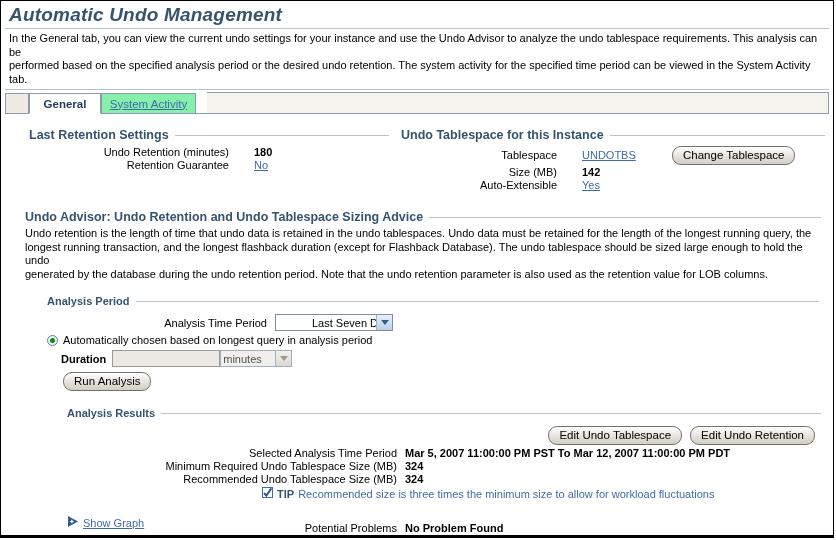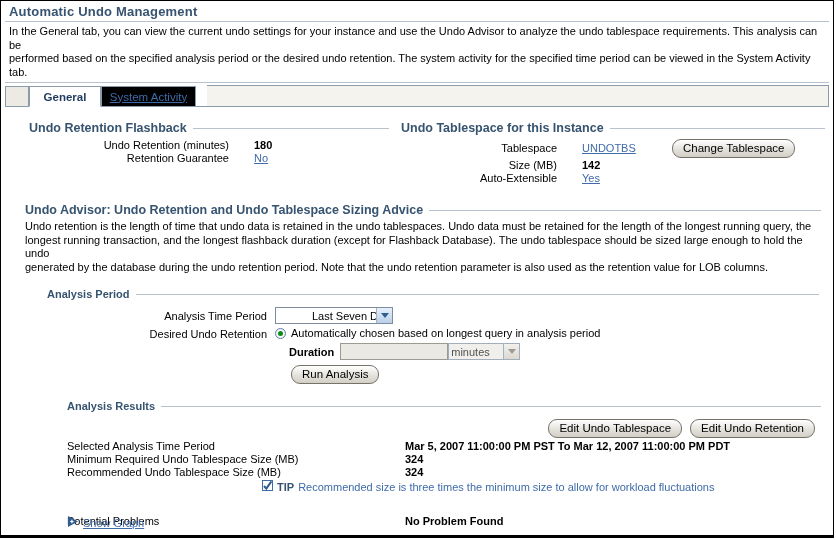--- a/index.html
+++ b/index.html
@@ -8,22 +8,22 @@
     background:#ffffff;
     font-family:"Liberation Sans","DejaVu Sans",sans-serif;
     font-size:11px;color:#000000;
   }
   .page{
     position:relative;width:834px;height:538px;
     border:1px solid #000;box-sizing:border-box;background:#fff;
   }
   
   .page-title{
-    font-size:13px;font-weight:bold;color:#36536f;
-    padding:3px 0 2px 8px;letter-spacing:0.2px;
+    font-size:19px;font-weight:bold;color:#36536f;
+    padding:3px 0 2px 8px;letter-spacing:0.2px;font-style:italic;
   }
   .title-rule{height:1px;background:#b7c2cd;margin:0 4px 0 4px;}
   .intro{
     padding:3px 8px 2px 8px;font-size:11px;line-height:13.5px;color:#000;
   }
   .intro-rule{height:1px;background:#b7c2cd;margin:1px 4px 0 4px;}
   
   .tabbar{
     position:relative;height:22px;margin:2px 4px 0 4px;
   }
@@ -38,21 +38,21 @@
   .tab-stub{
     left:0;width:24px;background:#eceae3;
     border:1px solid #8a9bab;border-bottom:1px solid #8a9bab;
   }
   .tab-active{
     left:24px;width:72px;background:#ffffff;
     border:1px solid #8a9bab;border-bottom:1px solid #ffffff;
     font-weight:bold;color:#1f3a5f;
   }
   .tab-inactive{
-    left:96px;width:95px;background:#000000;
+    left:96px;width:95px;background:#86efac;
     border:1px solid #8a9bab;border-bottom:1px solid #8a9bab;
   }
   .tab-inactive span{color:#3f6ba8;text-decoration:underline;}
   .tab-fill{
     position:absolute;left:202px;right:0;bottom:1px;height:20px;
     background:#f4f3ee;border-top:1px solid #8a9bab;border-right:1px solid #8a9bab;
   }
   
   .sec-head{
     display:flex;align-items:center;gap:6px;
@@ -123,21 +123,21 @@
   input.txt{
     font-family:"Liberation Sans",sans-serif;font-size:11px;
     width:100px;height:15px;border:1px solid #9d9a93;background:#ebe9e3;
     padding:0 3px;box-sizing:content-box;
   }
   .run-row{margin:5px 0 0 16px;}
   
   .rpanel{margin:16px 12px 0 66px;}
   .rbtns{display:flex;justify-content:flex-end;gap:8px;margin-top:7px;padding-right:6px;}
   .rrow{display:flex;align-items:baseline;margin-bottom:1px;}
-  .rlabel{width:330px;padding-right:8px;font-size:11px;white-space:nowrap;}
+  .rlabel{width:330px;text-align:right;padding-right:8px;font-size:11px;white-space:nowrap;}
   .rvalue{font-weight:bold;font-size:11px;}
   .tip-row{display:flex;align-items:center;margin:2px 0 0 195px;}
   .tip-icon{margin-right:4px;flex:none;}
   .tip-word{font-weight:bold;color:#36536f;font-size:11px;margin-right:4px;}
   .tip-text{color:#3f6ba8;font-size:11px;}
   .prob-block{margin-top:22px;}
   
   .showgraph{
     position:absolute;left:66px;bottom:8px;display:flex;align-items:center;gap:3px;
   }
@@ -167,21 +167,21 @@
     <div class="tab tab-inactive">
       <span>System Activity</span>
     </div>
     <div class="tab-fill"></div>
   </div>
 
   <div class="cols" style="height:66px;">
 
     <div class="col-left">
       <div class="sec-head h-main">
-        <span class="lbl">Undo Retention Flashback</span>
+        <span class="lbl">Last Retention Settings</span>
         <span class="rule"></span>
       </div>
       <div class="fields">
         <div class="frow">
           <div class="flabel" style="width:200px;">Undo Retention (minutes)</div>
           <div class="fvalue">180</div>
         </div>
         <div class="frow">
           <div class="flabel" style="width:200px;">Retention Guarantee</div>
           <div class="fvalue fvalue-link">
@@ -245,21 +245,20 @@
           <select class="styled" style="width:118px;padding-left:36px;">
             <option>Last Seven Days</option>
           </select>
           <span class="arrowbox">
               <span class="caret"></span>
             </span>
         </div>
       </div>
 
       <div class="ap-row" style="align-items:flex-start;">
-        <div class="ap-label" style="padding-top:1px;">Desired Undo Retention</div>
         <div>
 
           <div class="radio-row">
             <span class="radio on"></span>
             <span>Automatically chosen based on longest query in analysis period</span>
           </div>
 
 
           <div class="dur-row">
             <span class="dur-label">Duration</span>

